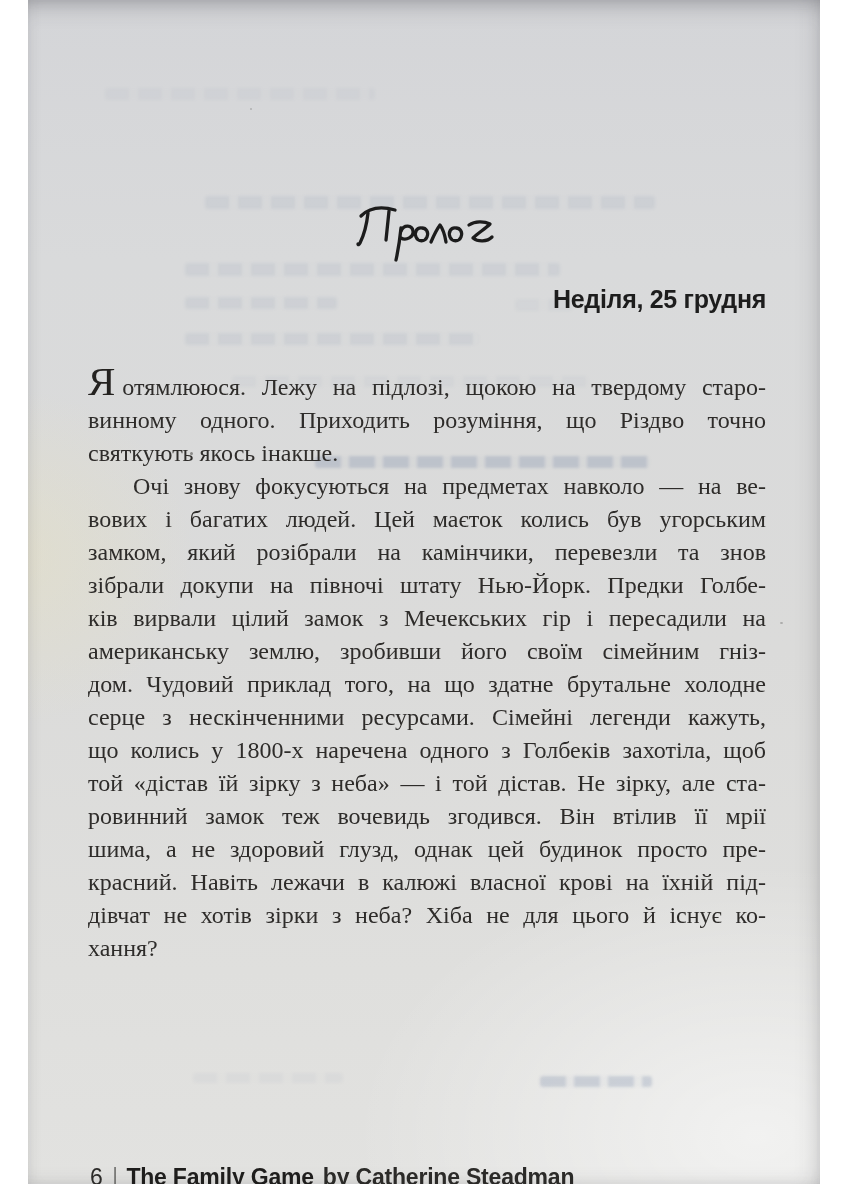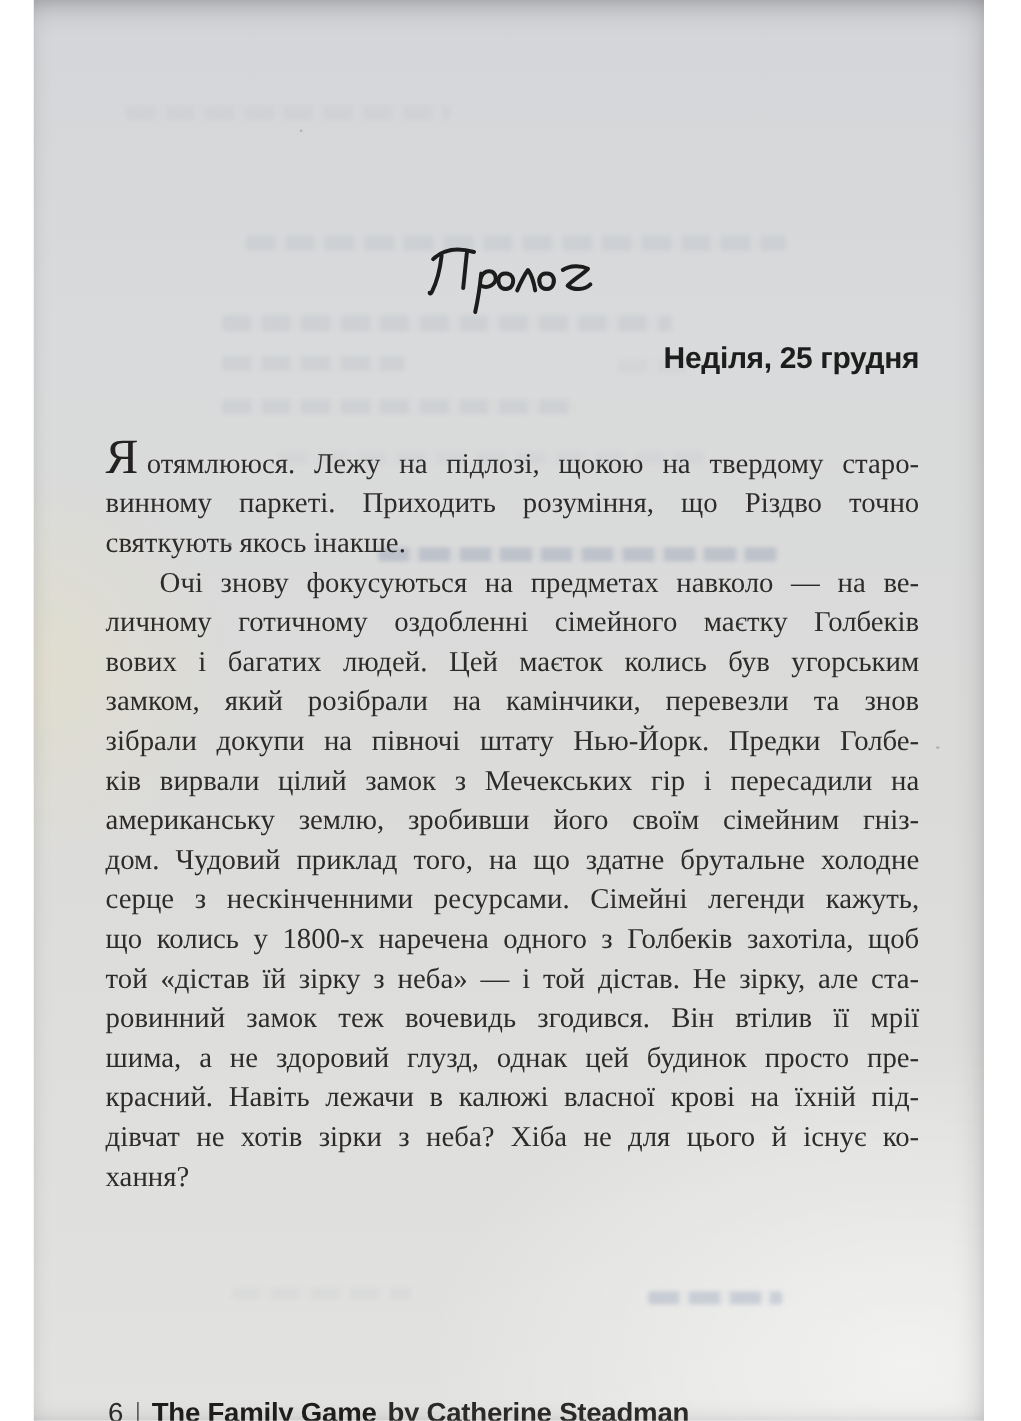--- a/index.html
+++ b/index.html
@@ -151,27 +151,26 @@
       <path d="M113,24 C119,20 128,20 134,23 C129,28 122,32 117,37 C122,41 131,41 136,36"></path>
     </svg>
   </div>
 
   <div class="subtitle">Неділя, 25 грудня</div>
 
   <div class="body-text">
     <div class="para">
       <div class="firstline"><span class="dropcap">Я</span><span>отямлююся. Лежу на підлозі, щокою на твердому старо-</span></div>
       <div>
-          <div class="line">винному паркеті. Приходить розуміння, що Різдво точно</div>
+          <div class="line">винному одного. Приходить розуміння, що Різдво точно</div>
           <div class="line">святкують якось інакше.</div>
         </div>
     </div>
     <div class="para para--indent">
         <div class="line">Очі знову фокусуються на предметах навколо — на ве-</div>
-        <div class="line">личному готичному оздобленні сімейного маєтку Голбеків</div>
         <div class="line">вових і багатих людей. Цей маєток колись був угорським</div>
         <div class="line">замком, який розібрали на камінчики, перевезли та знов</div>
         <div class="line">зібрали докупи на півночі штату Нью-Йорк. Предки Голбе-</div>
         <div class="line">ків вирвали цілий замок з Мечекських гір і пересадили на</div>
         <div class="line">американську землю, зробивши його своїм сімейним гніз-</div>
         <div class="line">дом. Чудовий приклад того, на що здатне брутальне холодне</div>
         <div class="line">серце з нескінченними ресурсами. Сімейні легенди кажуть,</div>
         <div class="line">що колись у 1800-х наречена одного з Голбеків захотіла, щоб</div>
         <div class="line">той «дістав їй зірку з неба» — і той дістав. Не зірку, але ста-</div>
         <div class="line">ровинний замок теж вочевидь згодився. Він втілив її мрії</div>

